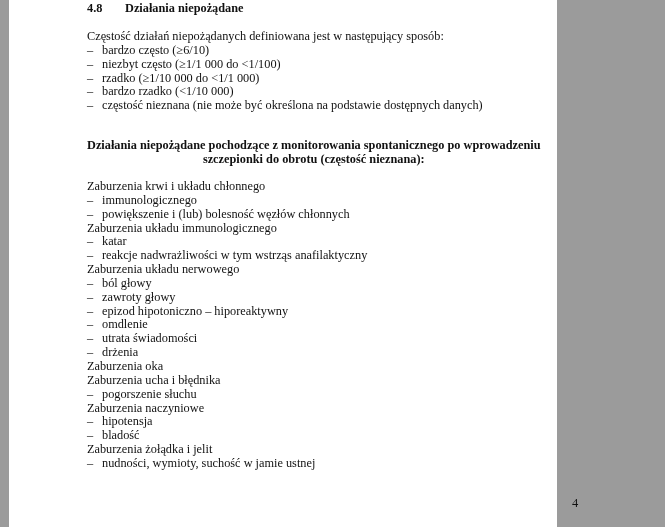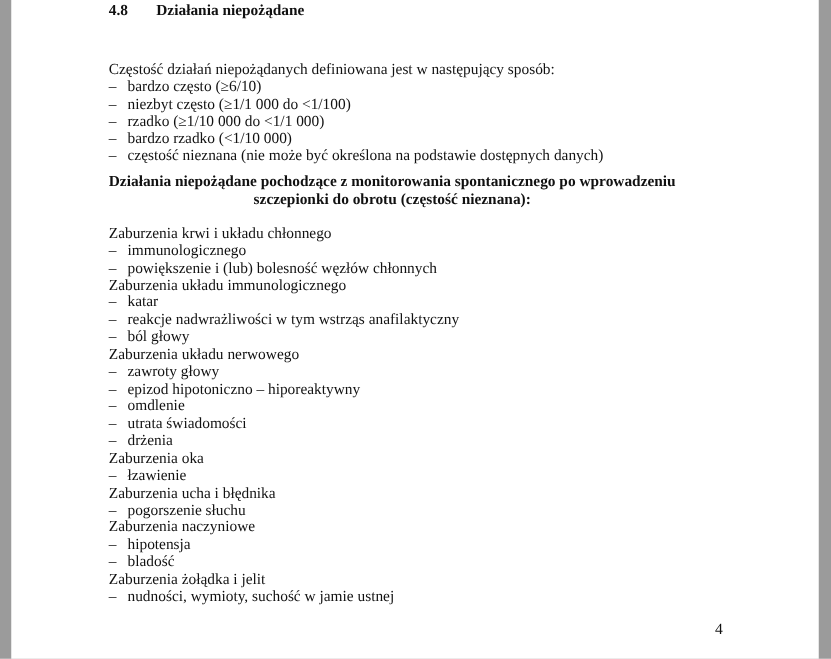--- a/index.html
+++ b/index.html
@@ -4,32 +4,32 @@
   <style>
     html, body { margin: 0; padding: 0; }
     body {
       width: 665px; height: 527px; overflow: hidden;
       background: #9b9b9b;
       position: relative;
       font-family: "Liberation Serif", "DejaVu Serif", serif;
       color: #111;
     }
     .page {
-      position: absolute; left: 9px; top: 0; width: 646px; height: 527px;
+      position: absolute; left: 9px; top: 0; width: 548px; height: 527px;
       background: #ffffff;
     }
     .content {
       position: absolute; left: 78px; top: 0; width: 520px;
       font-size: 12.3px; line-height: 13.85px;
     }
     .sec-head {
       position: absolute; top: 2px; left: 0; font-weight: bold; white-space: nowrap;
     }
     .sec-num { display: inline-block; width: 38px; }
-    .intro { position: absolute; top: 30px; left: 0; white-space: nowrap; margin-top: 19px; }
+    .intro { position: absolute; top: 30px; left: 0; white-space: nowrap; }
     .row { display: block; white-space: nowrap; }
     .dash { display: inline-block; width: 15px; }
     .bold-head { position: absolute; top: 139px; left: 0; font-weight: bold; white-space: nowrap; text-align: center; }
     .effects { position: absolute; top: 180px; left: 0; white-space: nowrap; }
     .page-num {
       position: absolute; left: 563px; top: 496px; font-size: 12.5px;
     }
   </style>
 </head>
 <body>
@@ -56,29 +56,28 @@
       <span class="row">szczepionki do obrotu (częstość nieznana):</span>
     </div>
 
     <div class="effects" id="effects">
         <span class="row">Zaburzenia krwi i układu chłonnego</span>
         <span class="row"><span class="dash">–</span><span>immunologicznego</span></span>
         <span class="row"><span class="dash">–</span><span>powiększenie i (lub) bolesność węzłów chłonnych</span></span>
         <span class="row">Zaburzenia układu immunologicznego</span>
         <span class="row"><span class="dash">–</span><span>katar</span></span>
         <span class="row"><span class="dash">–</span><span>reakcje nadwrażliwości w tym wstrząs anafilaktyczny</span></span>
+        <span class="row">Zaburzenia układu nerwowego</span>
         <span class="row"><span class="dash">–</span><span>ból głowy</span></span>
-        <span class="row">Zaburzenia układu nerwowego</span>
         <span class="row"><span class="dash">–</span><span>zawroty głowy</span></span>
         <span class="row"><span class="dash">–</span><span>epizod hipotoniczno – hiporeaktywny</span></span>
         <span class="row"><span class="dash">–</span><span>omdlenie</span></span>
         <span class="row"><span class="dash">–</span><span>utrata świadomości</span></span>
         <span class="row"><span class="dash">–</span><span>drżenia</span></span>
         <span class="row">Zaburzenia oka</span>
-        <span class="row"><span class="dash">–</span><span>łzawienie</span></span>
         <span class="row">Zaburzenia ucha i błędnika</span>
         <span class="row"><span class="dash">–</span><span>pogorszenie słuchu</span></span>
         <span class="row">Zaburzenia naczyniowe</span>
         <span class="row"><span class="dash">–</span><span>hipotensja</span></span>
         <span class="row"><span class="dash">–</span><span>bladość</span></span>
         <span class="row">Zaburzenia żołądka i jelit</span>
         <span class="row"><span class="dash">–</span><span>nudności, wymioty, suchość w jamie ustnej</span></span>
       </div>
   </div>
   <div class="page-num">4</div>

